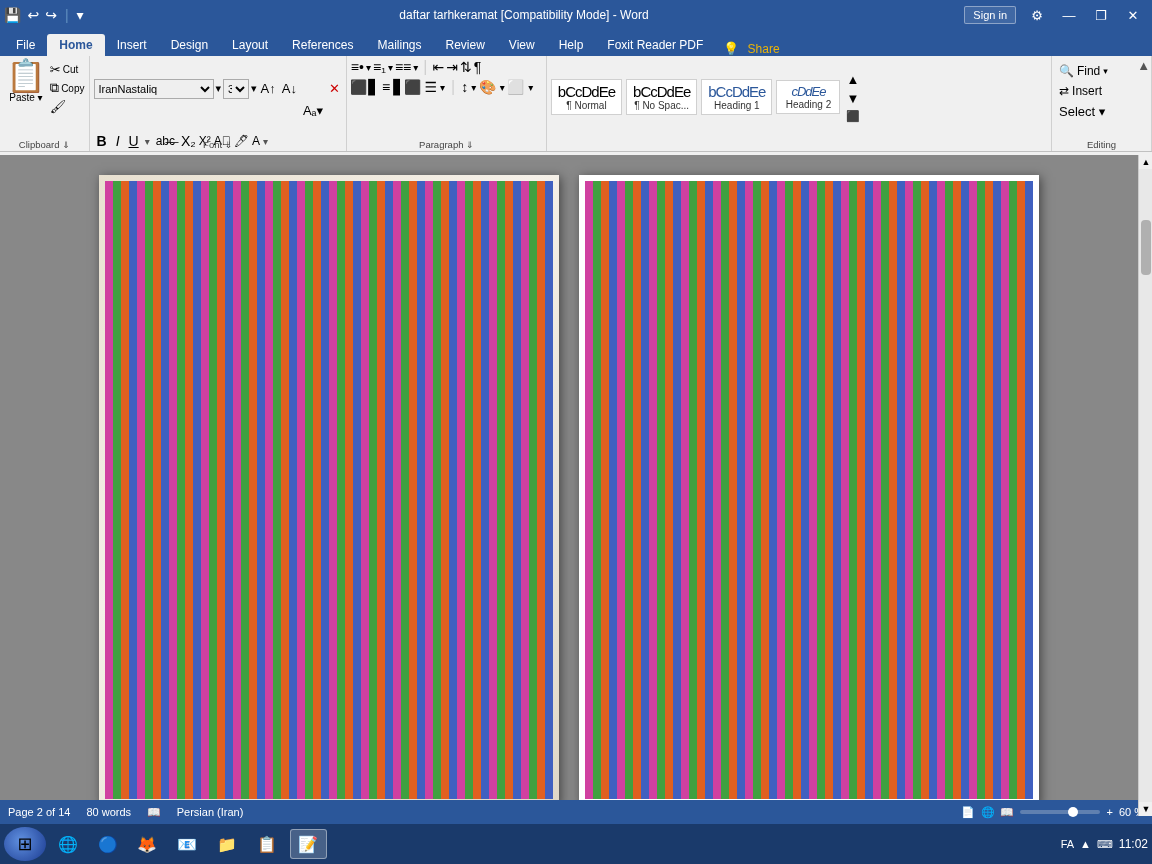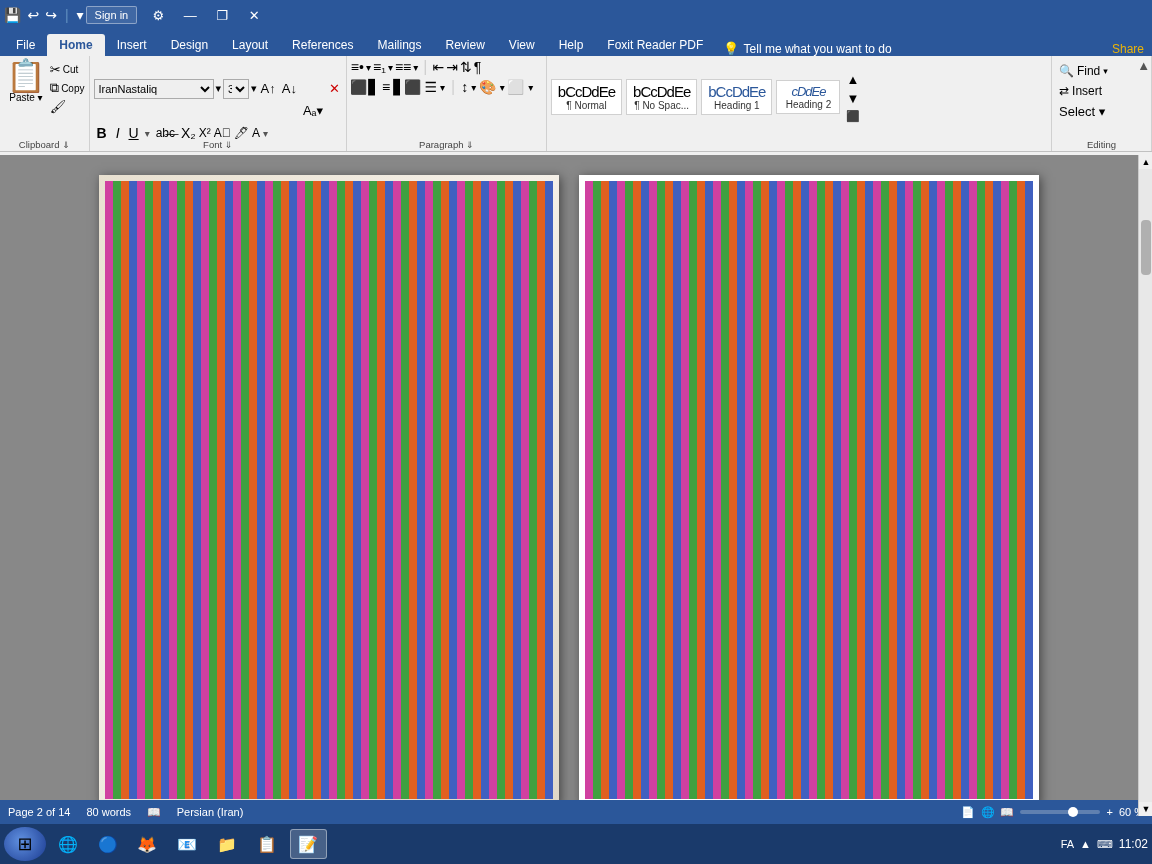--- a/index.html
+++ b/index.html
@@ -125,20 +125,21 @@
 <div class="app-header">
 
   <div class="ribbon-top">
     <div class="qs-icons">
       <span title="Save">💾</span>
       <span title="Undo">↩</span>
       <span title="Redo">↪</span>
       <span class="qs-sep">|</span>
       <span>▾</span>
     </div>
+    <div class="window-title">daftar tarhkeramat [Compatibility Mode] - Word</div>
     <button class="sign-in-btn">Sign in</button>
     <div class="window-controls">
       <div class="win-ctrl">⚙</div>
       <div class="win-ctrl">—</div>
       <div class="win-ctrl">❐</div>
       <div class="win-ctrl close">✕</div>
     </div>
   </div>
 
   <div class="tab-bar">
@@ -147,21 +148,20 @@
     <div class="tab-item">Insert</div>
     <div class="tab-item">Design</div>
     <div class="tab-item">Layout</div>
     <div class="tab-item">References</div>
     <div class="tab-item">Mailings</div>
     <div class="tab-item">Review</div>
     <div class="tab-item">View</div>
     <div class="tab-item">Help</div>
     <div class="tab-item">Foxit Reader PDF</div>
     <span style="margin-left:8px; color:white; font-size:13px; cursor:pointer;">💡</span>
-    <span style="margin-left:4px; color:white; font-size:12px; flex:1;">Tell me what you want to do</span>
     <span class="share-btn">Share</span>
   </div>
 
   <div class="ribbon-content">
 
     <div class="rg" style="min-width:72px;">
       <div class="rg-body">
         <div style="display:flex; flex-direction:column; align-items:center; cursor:pointer; padding:2px;">
           <span style="font-size:32px; line-height:1;">📋</span>
           <span style="font-size:10px;">Paste ▾</span>
@@ -178,21 +178,21 @@
           <div style="display:flex; align-items:center; gap:2px; cursor:pointer;">
             <span style="font-size:13px;">🖌</span>
               <span style="font-size:10px;"></span>
           </div>
         </div>
       </div>
       <div class="rg-title">Clipboard <span style="font-size:9px;">⇓</span></div>
     </div>
 
     <div class="rg" style="min-width:215px;">
-      <div class="rg-body" style="flex-direction:column; gap:4px;">
+      <div class="rg-body" style="flex-direction:column; gap:12px;">
         <div style="display:flex; align-items:center; gap:2px; margin-bottom:1px;">
           <select style="height:20px; font-size:11px; border:1px solid #ababab; width:120px;">
             <option>IranNastaliq</option>
           </select>
           <span style="font-size:11px; cursor:pointer;">▾</span>
           <select style="height:20px; font-size:11px; border:1px solid #ababab; width:26px;">
             <option>39</option>
           </select>
           <span style="font-size:11px; cursor:pointer;">▾</span>
           <span style="font-size:13px; cursor:pointer; padding:1px 2px;">A↑</span>

